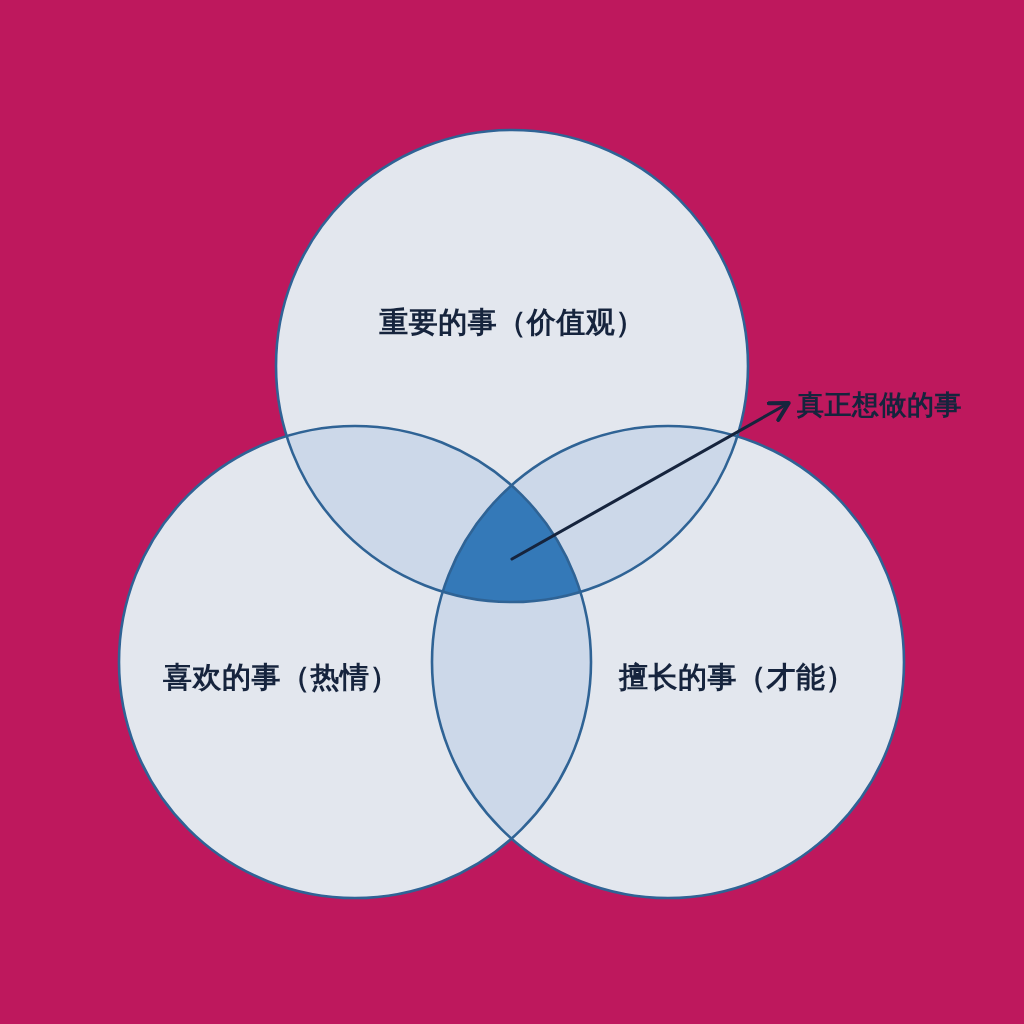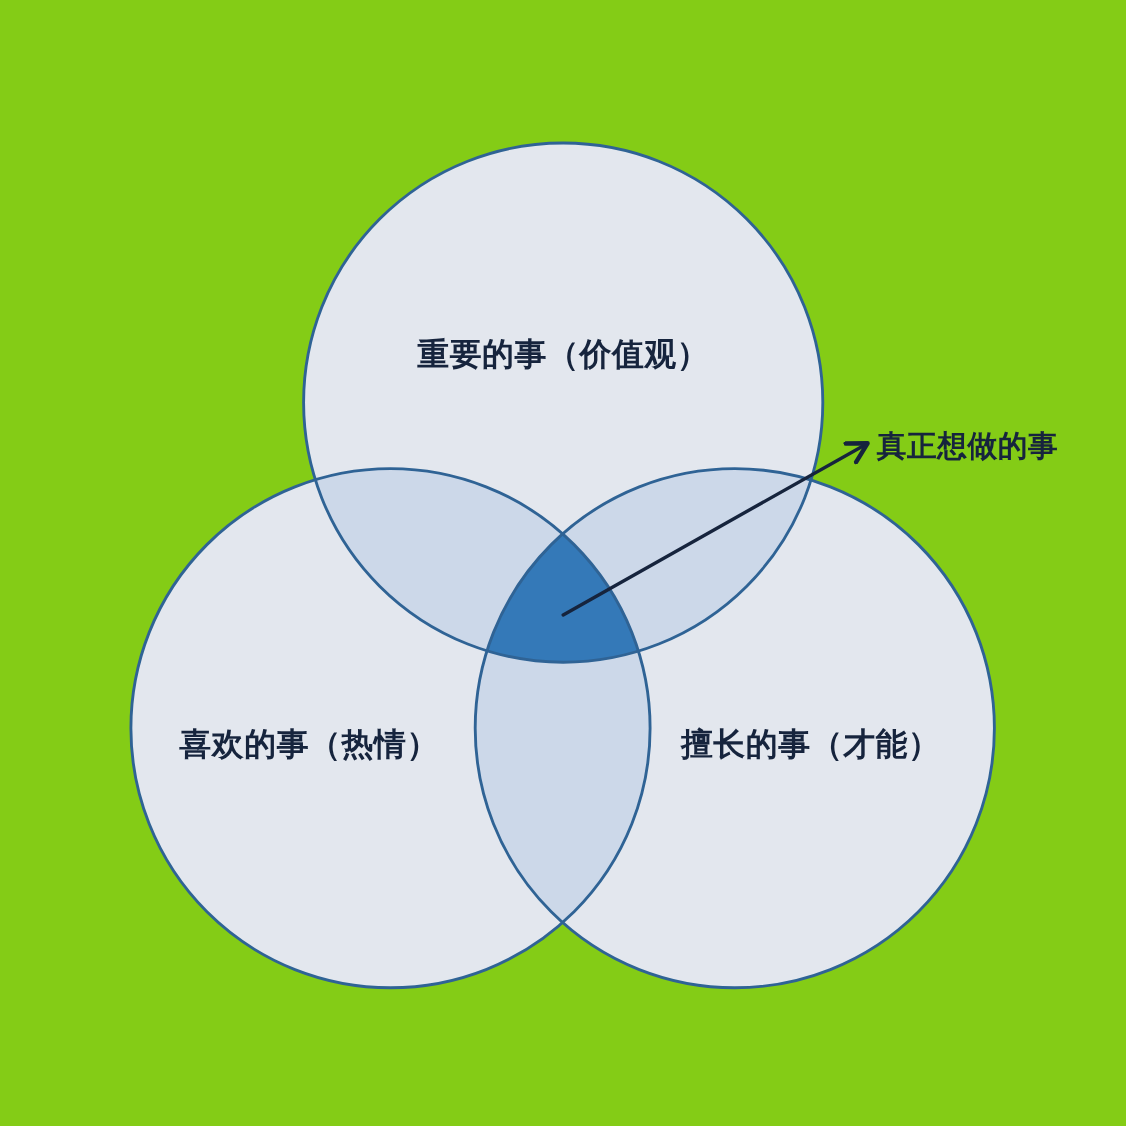--- a/index.html
+++ b/index.html
@@ -41,21 +41,21 @@
     fill: #16243d;
     letter-spacing: 0.5px;
     dominant-baseline: middle;
     text-anchor: start;
     white-space: pre;
   }
 </style>
 </head>
 <body>
 
-<div id="diagram-root" style="background: #84cc16;">
+<div id="diagram-root" style="background: #be185d;">
   <svg id="venn-svg" viewBox="0 0 1024 1024" xmlns="http://www.w3.org/2000/svg">
 
     <defs>
 
       <clipPath id="clip-values">
         <circle id="def-clip-values" cx="512" cy="366" r="236"></circle>
       </clipPath>
       <clipPath id="clip-passion">
         <circle id="def-clip-passion" cx="355" cy="662" r="236"></circle>
       </clipPath>

